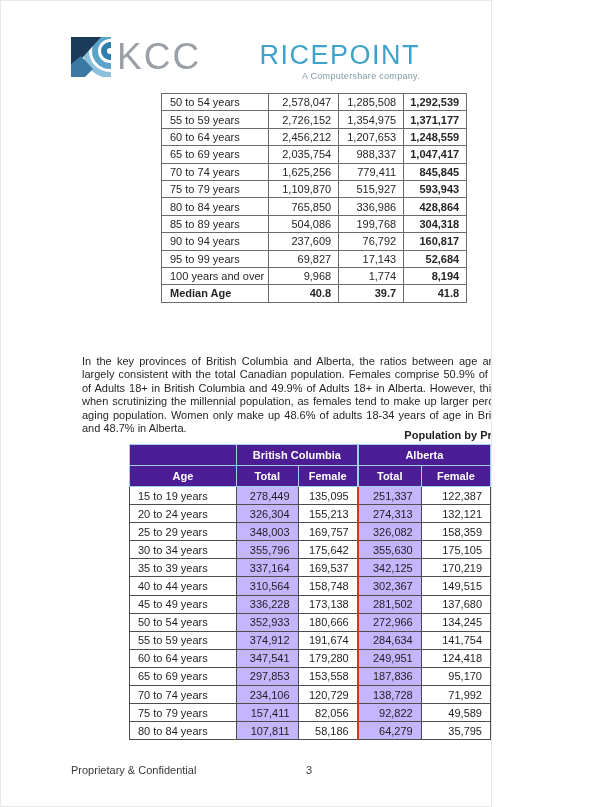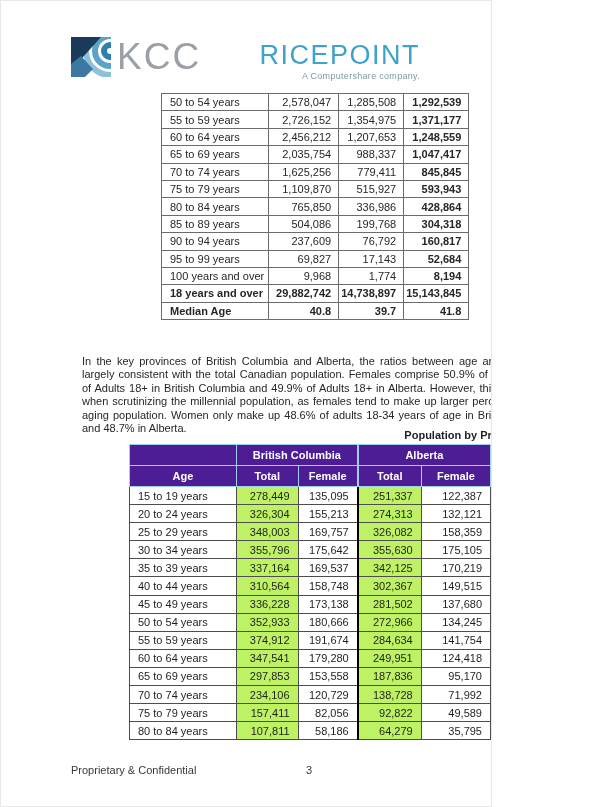--- a/index.html
+++ b/index.html
@@ -69,22 +69,22 @@
   }
   .t2 thead th.gap-left { border-left-width: 2px; }
   .t2 thead tr.sub th { text-align: center; }
   .t2 thead th.age-head { text-align: left; padding-left: 0; }
   .t2 tbody td {
     border: 1px solid #4d4d4d; height: 18.1px; white-space: nowrap;
     background: #ffffff;
   }
   .t2 tbody td.age { text-align: left; padding: 0 4px 0 8px; }
   .t2 tbody td.num { text-align: right; padding: 0 8px 0 2px; }
-  .t2 tbody td.tot { background: #bef264; }
-  .t2 tbody td.gap-left { border-left: 2px solid #000000; }
+  .t2 tbody td.tot { background: #c4b5fd; }
+  .t2 tbody td.gap-left { border-left: 2px solid #c2410c; }
 
   
   .footer-left {
     position: absolute; left: 70px; top: 763px;
     font-size: 11px; color: #3a3a3a;
   }
   .footer-page {
     position: absolute; left: 0; top: 763px; width: 616px;
     text-align: center; font-size: 11px; color: #3a3a3a;
   }
@@ -180,26 +180,20 @@
           <td class="lbl">95 to 99 years</td>
           <td class="n1 num">69,827</td>
           <td class="n2 num">17,143</td>
           <td class="n3 num">52,684</td>
         </tr>
         <tr>
           <td class="lbl">100 years and over</td>
           <td class="n1 num">9,968</td>
           <td class="n2 num">1,774</td>
           <td class="n3 num">8,194</td>
-        </tr>
-        <tr class="bold">
-          <td class="lbl">18 years and over</td>
-          <td class="n1 num">29,882,742</td>
-          <td class="n2 num">14,738,897</td>
-          <td class="n3 num">15,143,845</td>
         </tr>
         <tr class="bold">
           <td class="lbl">Median Age</td>
           <td class="n1 num">40.8</td>
           <td class="n2 num">39.7</td>
           <td class="n3 num">41.8</td>
         </tr>
       </tbody>
   </table>
 

